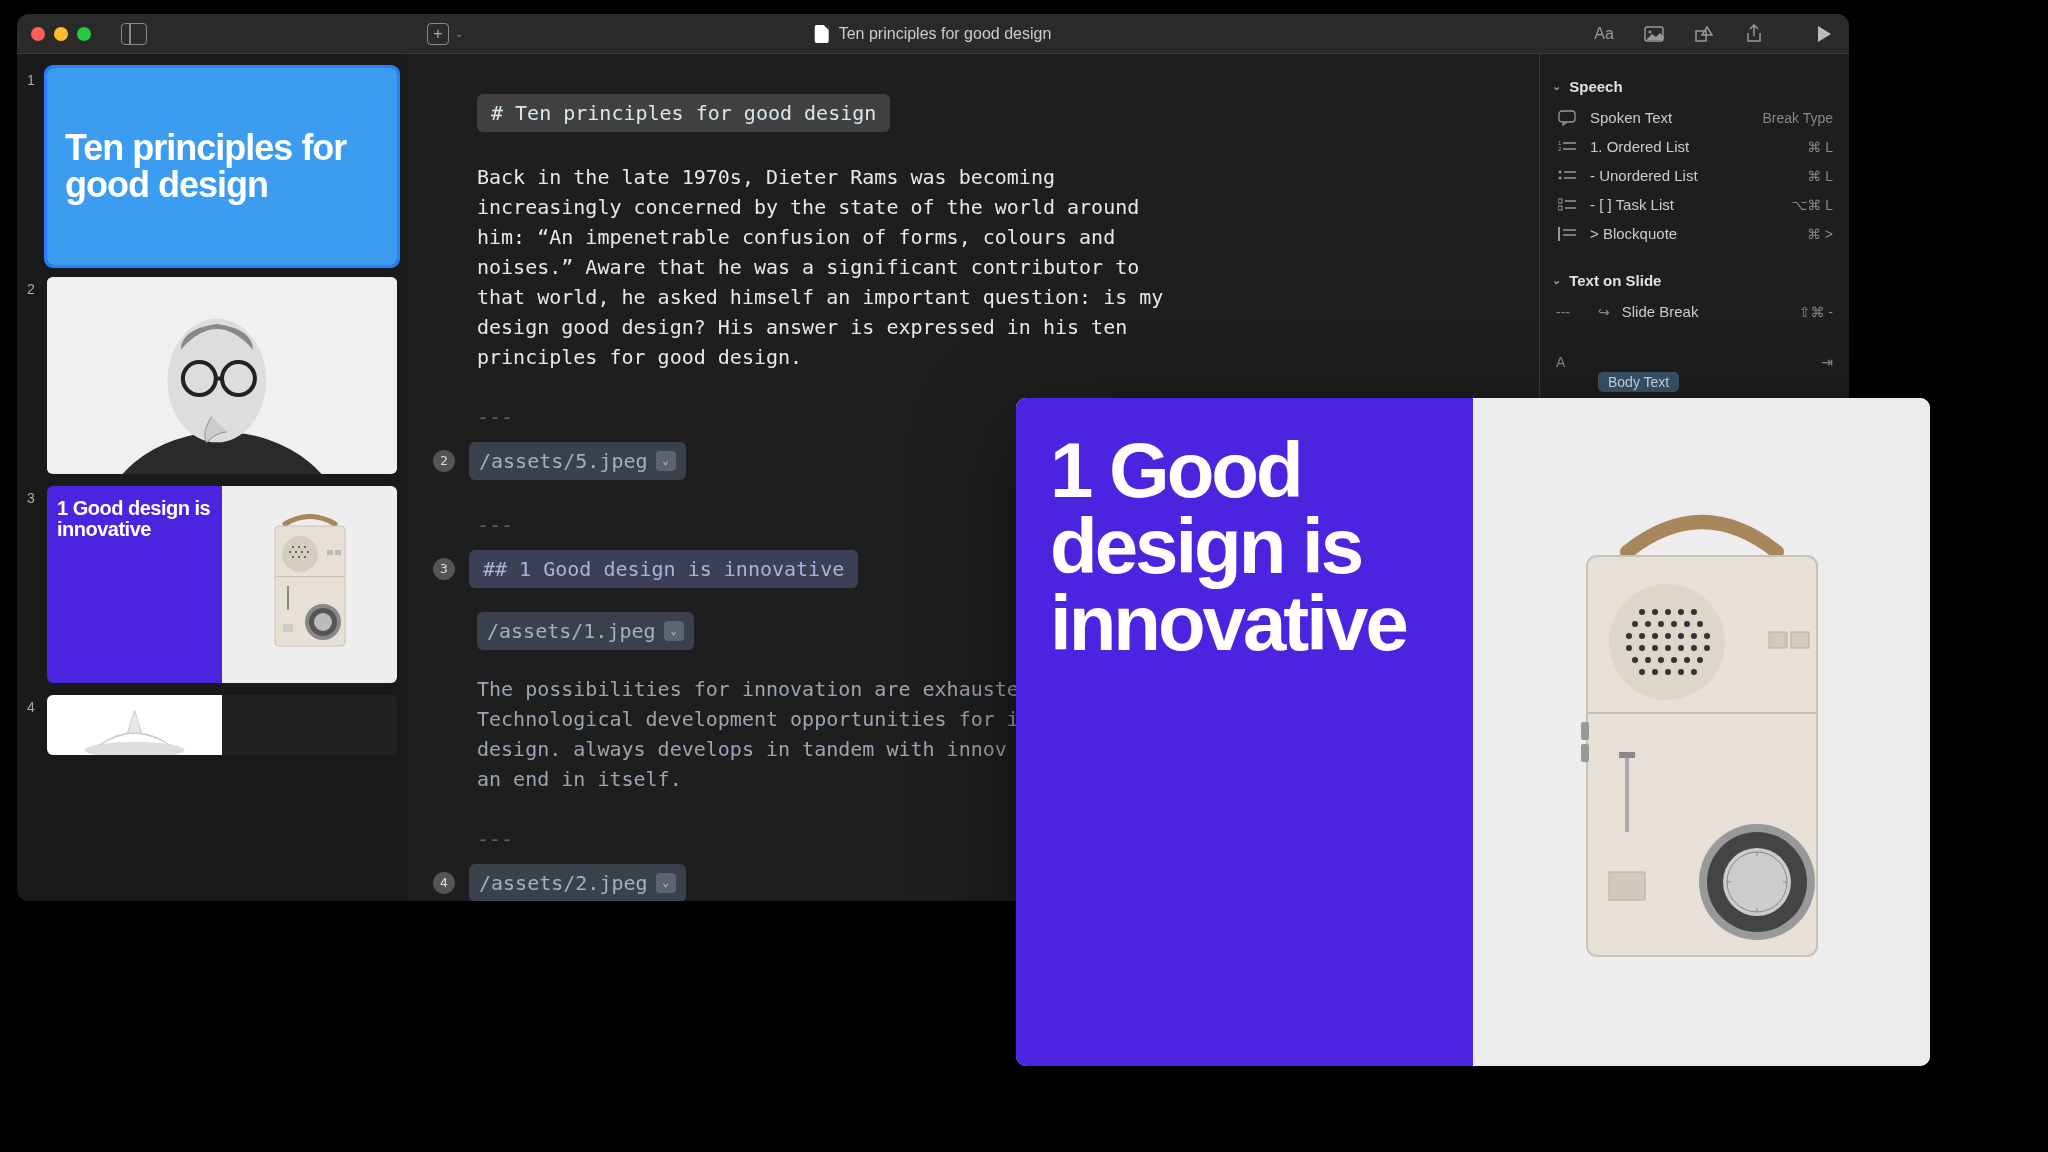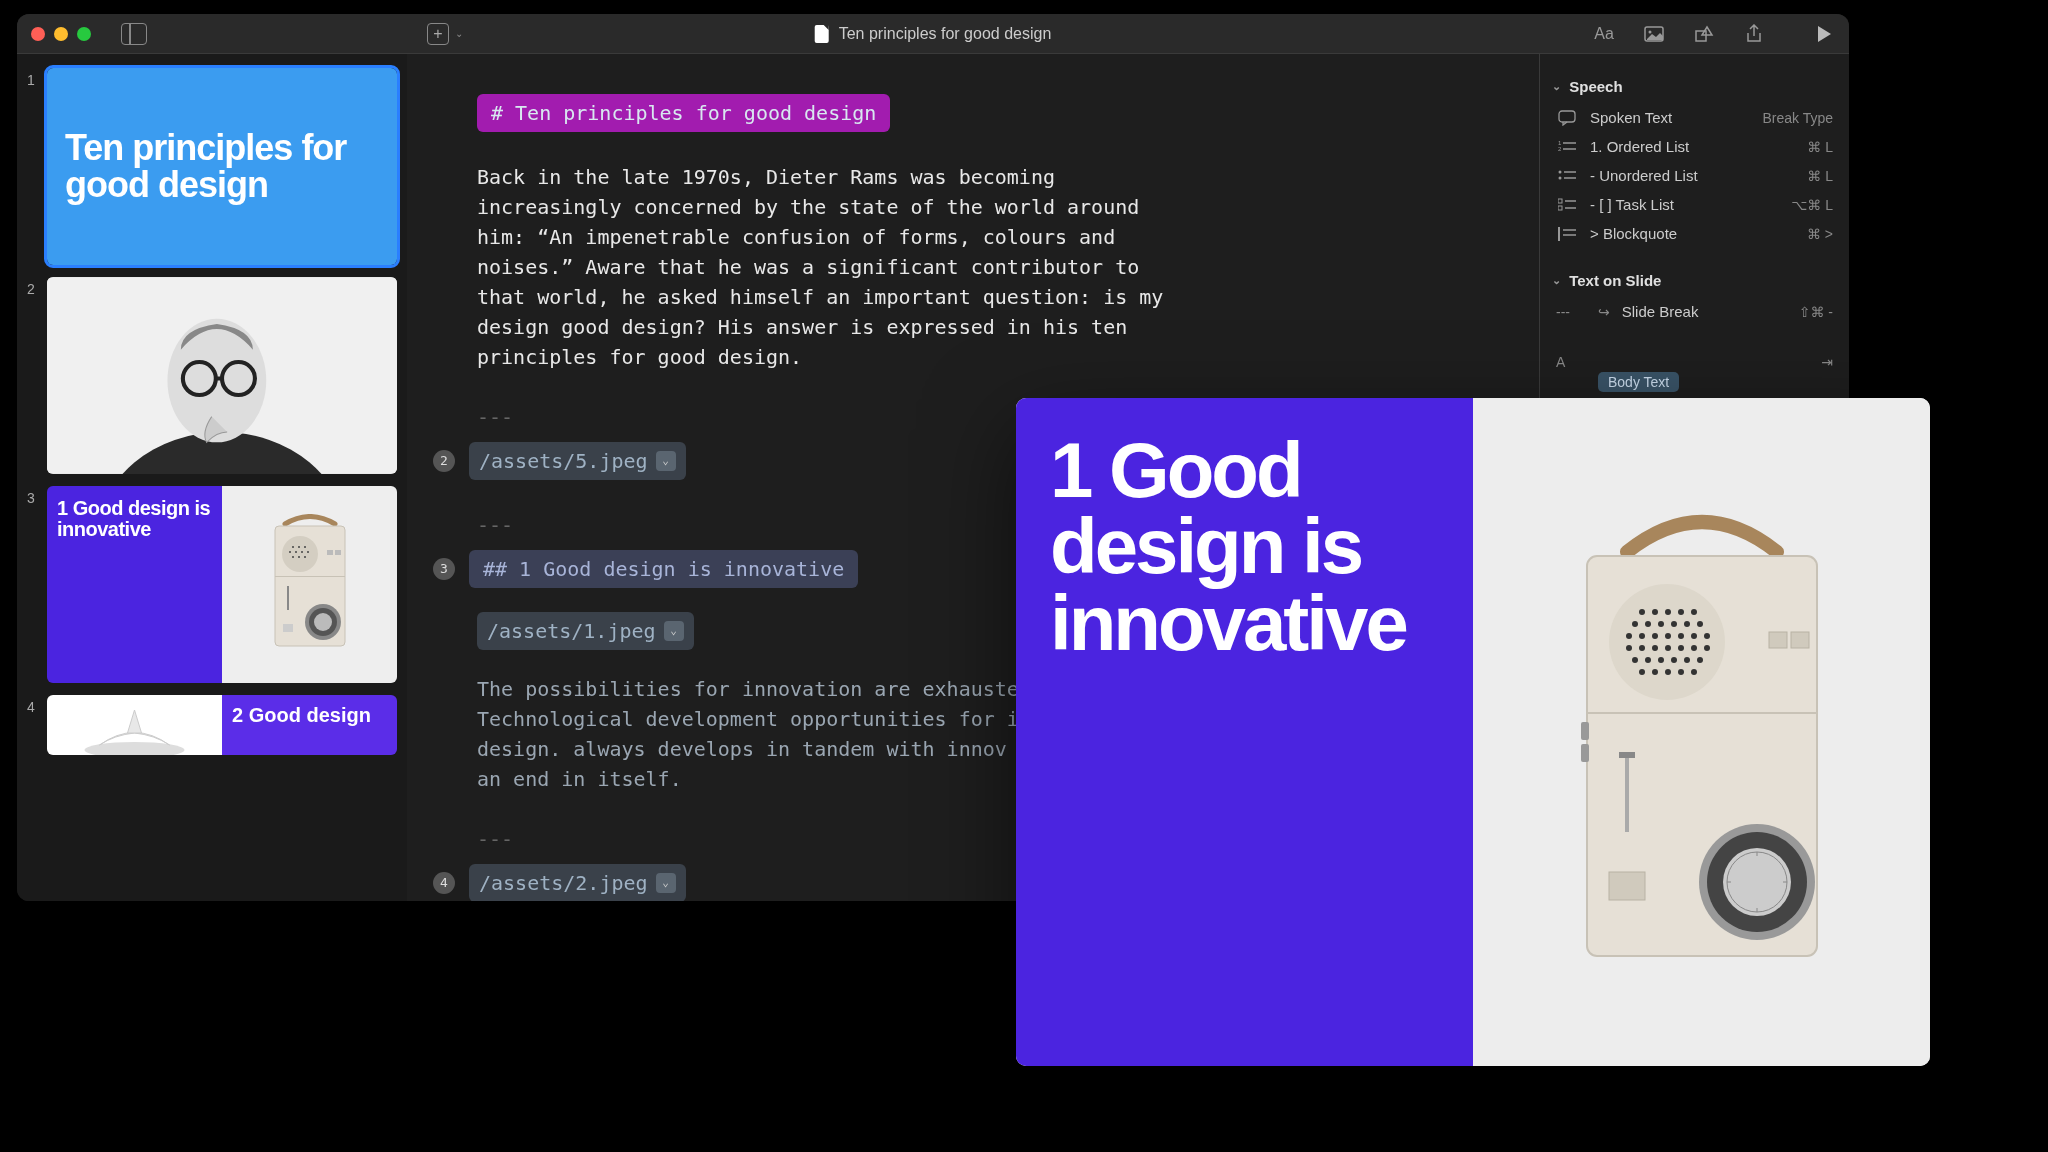--- a/index.html
+++ b/index.html
@@ -111,21 +111,21 @@
   .thumb-4-title { color: #fff; font-weight: 800; font-size: 20px; line-height: 1.05; }
 
   
   .editor {
     flex: 1; background: #1e1e1e; padding: 40px 70px;
     font-family: "SF Mono", Menlo, Consolas, monospace;
     font-size: 20px; line-height: 1.5; color: #ccc;
     position: relative;
   }
   .ed-heading {
-    display: inline-block; background: #a21caf; color: #d8e8f0;
+    display: inline-block; background: #404040; color: #d8e8f0;
     padding: 4px 14px; border-radius: 6px; margin-bottom: 30px;
     font-size: 20px;
   }
   .ed-para { color: #e8e8e8; max-width: 700px; margin-bottom: 30px; white-space: pre-wrap; }
   .ed-hr { color: #666; margin: 8px 0; }
   .ed-line { display: flex; align-items: center; gap: 14px; margin: 10px 0; }
   .ed-badge {
     display: inline-flex; width: 22px; height: 22px; border-radius: 50%;
     background: #555; color: #ddd; font-size: 13px;
     align-items: center; justify-content: center; margin-left: -44px;
@@ -315,23 +315,20 @@
 
       <div class="thumb-row" style="margin-bottom:0;">
         <div class="thumb-num">4</div>
         <div class="thumb thumb-4" style="height:60px; aspect-ratio:auto;">
           <div class="thumb-4-left">
             <svg width="100%" height="100%" viewBox="0 0 170 60">
               <ellipse cx="85" cy="55" rx="50" ry="8" fill="#ddd"></ellipse>
               <path d="M50 50 Q85 25 120 50 Q105 40 85 38 Q65 40 50 50" fill="#e8e8e8" stroke="#ccc"></path>
               <path d="M85 15 L78 38 L92 38 Z" fill="#e8e8e8" stroke="#ccc"></path>
             </svg>
-          </div>
-          <div class="thumb-4-right">
-            <div class="thumb-4-title">2 Good design</div>
           </div>
         </div>
       </div>
 
     </div>
 
     <div class="editor">
       <div class="ed-heading"># Ten principles for good design</div>
       <div class="ed-para">Back in the late 1970s, Dieter Rams was becoming increasingly concerned by the state of the world around him: “An impenetrable confusion of forms, colours and noises.” Aware that he was a significant contributor to that world, he asked himself an important question: is my design good design? His answer is expressed in his ten principles for good design.</div>
 

